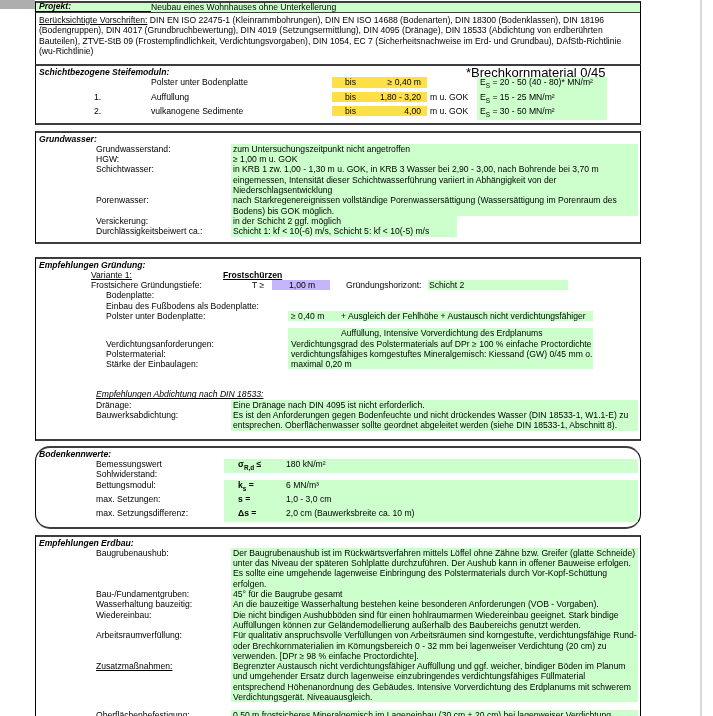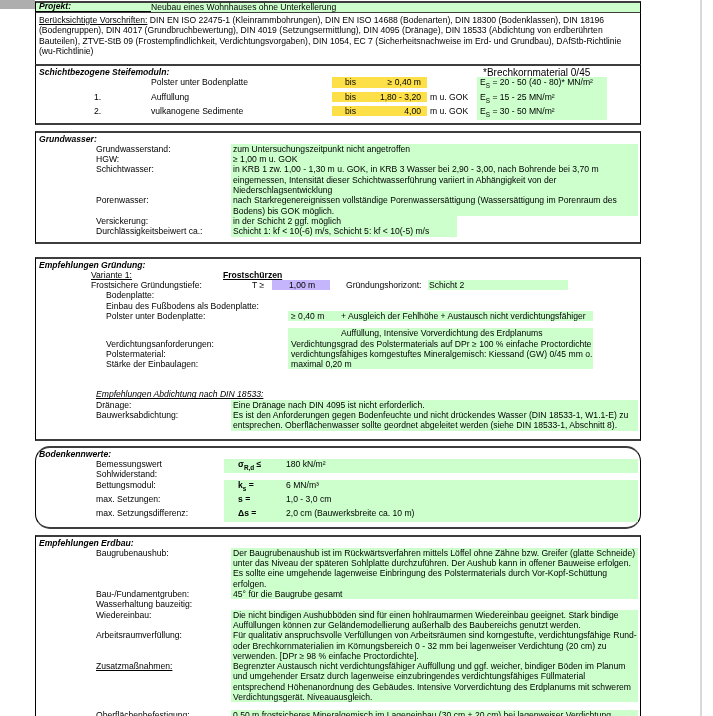--- a/index.html
+++ b/index.html
@@ -25,21 +25,21 @@
   
   .s-projekt { display:flex; background:#ccffcc; border-bottom:1px solid #3d3d3d; height:12px; align-items:center; }
   .pj-label { font-weight:bold; font-style:italic; padding-left:3px; width:115px; border-bottom:1px solid #000; align-self:flex-end; }
   .pj-value { flex:1; }
 
   
   .s-vors { padding:2px 4px 8px 3px; }
 
   
   .s-steife { padding-bottom:3px; }
-  .st-note { position:absolute; left:447px; top:2px; font-size:10px; }
+  .st-note { position:absolute; left:430px; top:2px; font-size:13px; }
   .st-num  { margin-left:58px; width:57px; flex:none; }
   .st-name { width:181px; flex:none; }
   .st-g1 { width:95px; flex:none; display:flex; background:#fde047; }
   .st-bis { padding-left:13px; width:44px; flex:none; }
   .st-range { flex:1; text-align:right; padding-right:6px; }
   .st-unit { width:48px; flex:none; padding-left:3px; }
   .st-g2 { width:130px; flex:none; background:#ccffcc; padding-left:3px; margin-left:2px; }
   sub { font-size:6.4px; }
 
   
@@ -261,20 +261,21 @@
     <div class="row">
       <span class="lab">Baugrubenaushub:</span>
       <span class="val green">Der Baugrubenaushub ist im Rückwärtsverfahren mittels Löffel ohne Zähne bzw. Greifer (glatte Schneide) unter das Niveau der späteren Sohlplatte durchzuführen. Der Aushub kann in offener Bauweise erfolgen. Es sollte eine umgehende lagenweise Einbringung des Polstermaterials durch Vor-Kopf-Schüttung erfolgen.</span>
     </div>
     <div class="row">
       <span class="lab">Bau-/Fundamentgruben:</span>
       <span class="val green">45° für die Baugrube gesamt</span>
     </div>
     <div class="row">
       <span class="lab">Wasserhaltung bauzeitig:</span>
+      <span class="val green">An die bauzeitige Wasserhaltung bestehen keine besonderen Anforderungen (VOB - Vorgaben).</span>
     </div>
     <div class="row">
       <span class="lab">Wiedereinbau:</span>
       <span class="val green">Die nicht bindigen Aushubböden sind für einen hohlraumarmen Wiedereinbau geeignet. Stark bindige Auffüllungen können zur Geländemodellierung außerhalb des Baubereichs genutzt werden.</span>
     </div>
     <div class="row">
       <span class="lab">Arbeitsraumverfüllung:</span>
       <span class="val green">Für qualitativ anspruchsvolle Verfüllungen von Arbeitsräumen sind korngestufte, verdichtungsfähige Rund- oder Brechkornmaterialien im Körnungsbereich 0 - 32 mm bei lagenweiser Verdichtung (20 cm) zu verwenden. [DPr ≥ 98 % einfache Proctordichte].</span>
     </div>
     <div class="row">

